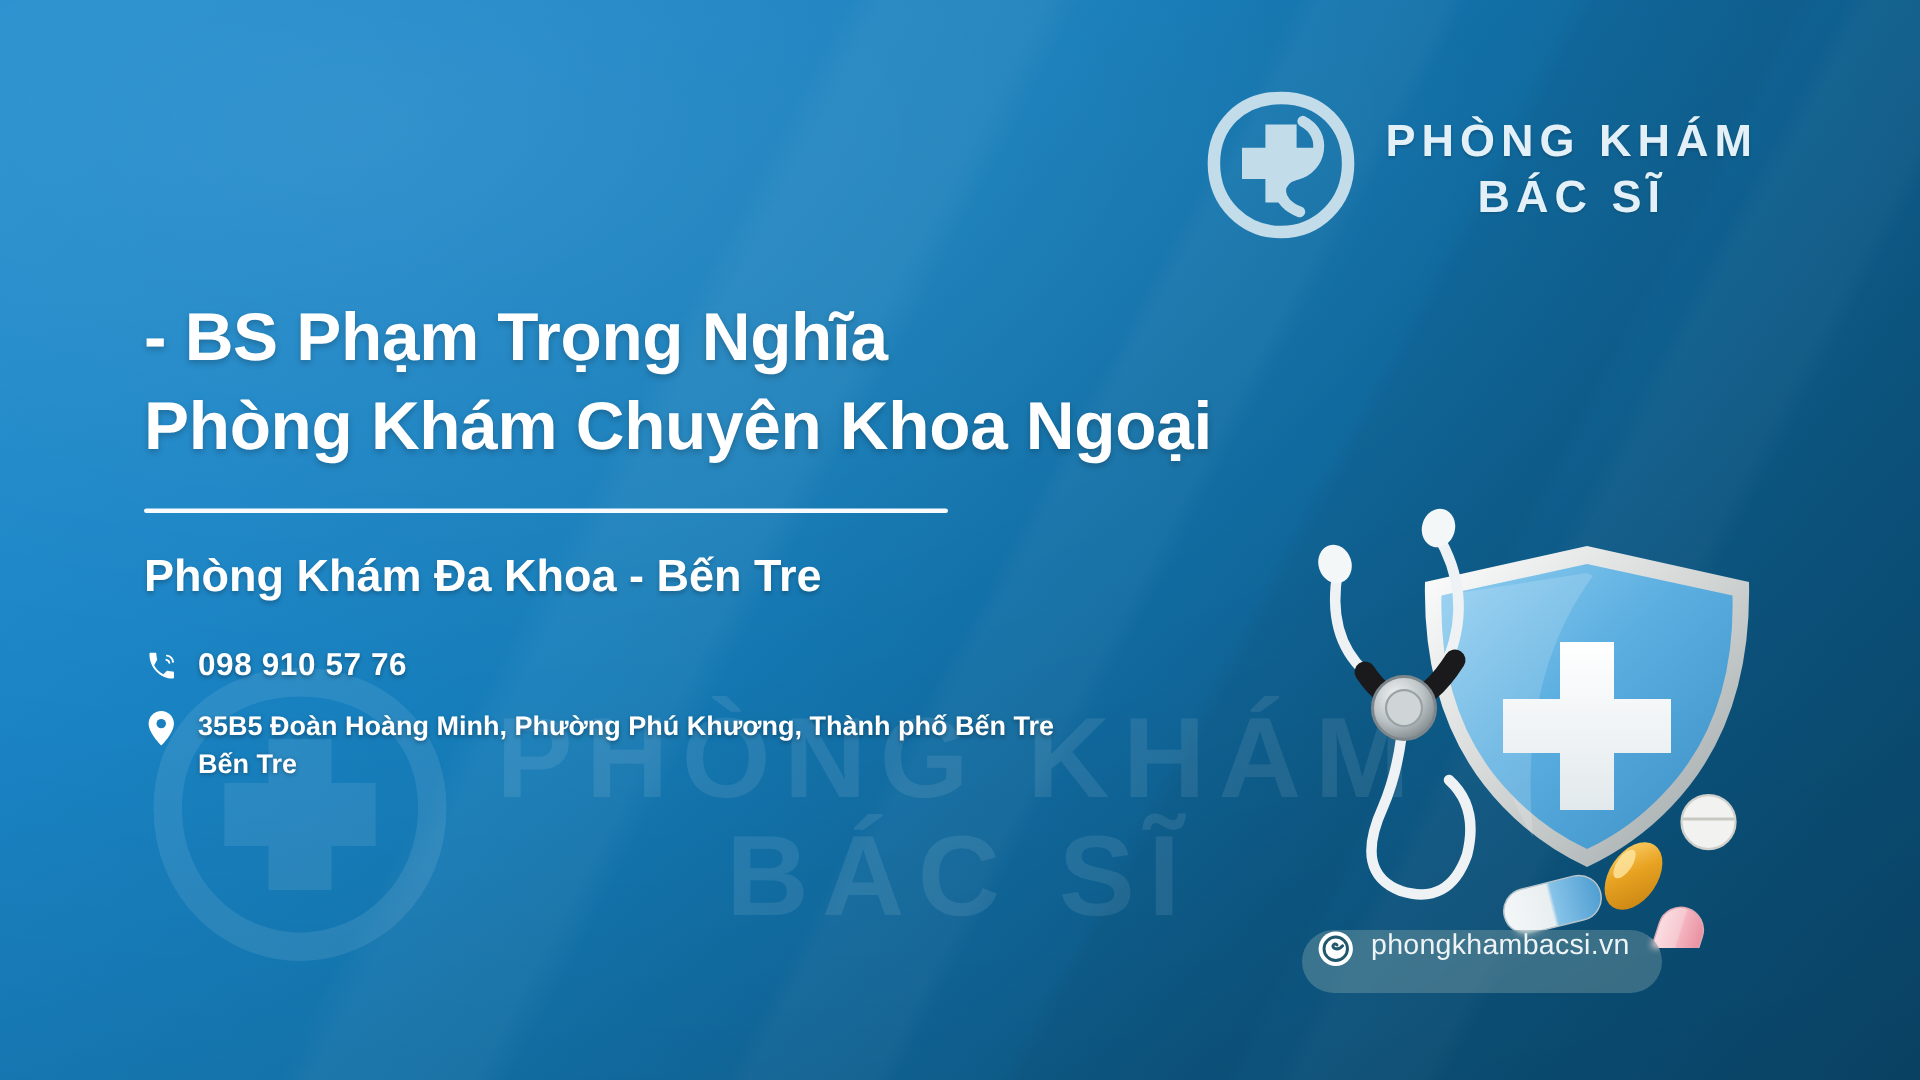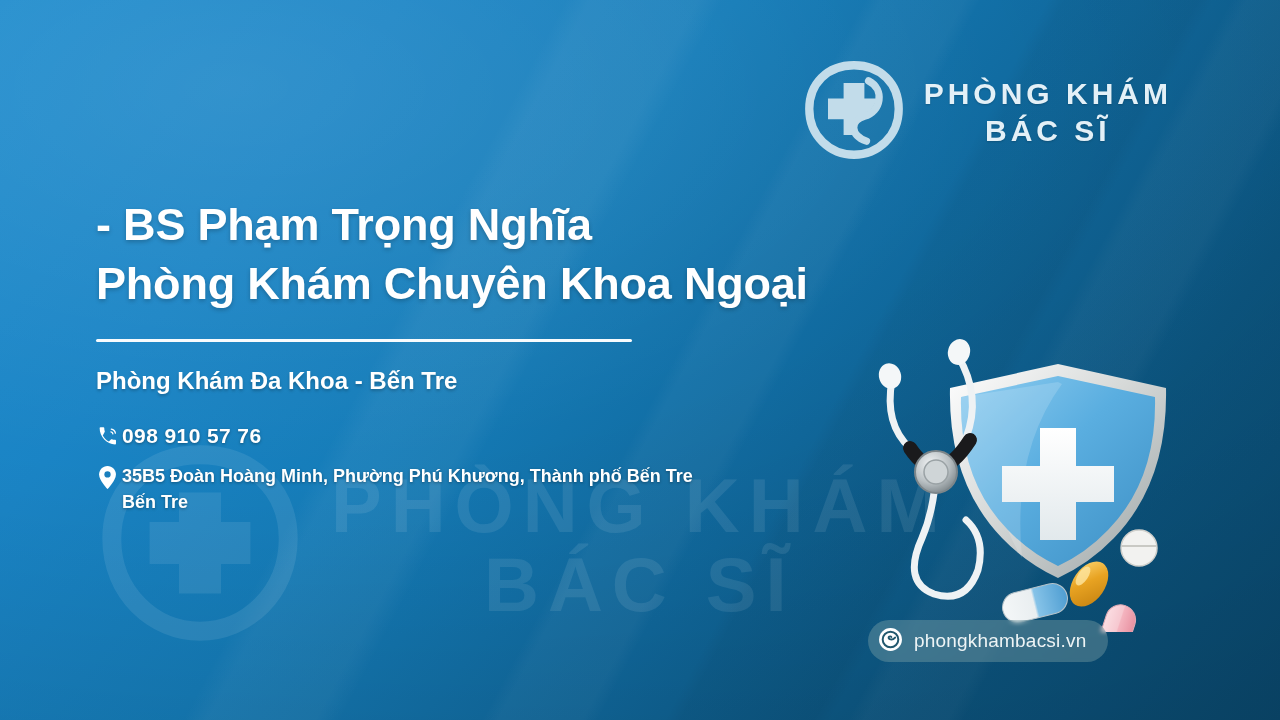--- a/index.html
+++ b/index.html
@@ -107,32 +107,32 @@
   .divider {
     width:536px; height:3px;
     background:#ffffff;
     margin:26px 0 24px 0;
     border-radius:2px;
     opacity:.97;
   }
 
   .subtitle {
     color:#ffffff;
-    font-size:24px;
+    font-size:30px;
     font-weight:bold;
     line-height:1.25;
     text-shadow:0 2px 3px rgba(0,0,0,.22);
   }
 
   .contact { margin-top:28px; }
 
   .contact-row {
     display:flex;
     align-items:flex-start;
-    gap:4px;
+    gap:14px;
     margin-bottom:16px;
   }
   .contact-row .ico {
     flex:0 0 22px;
     width:22px;
     display:flex; justify-content:center;
     padding-top:2px;
   }
   .contact-text {
     color:#ffffff;
@@ -140,21 +140,21 @@
     text-shadow:0 1px 3px rgba(0,0,0,.35);
   }
   .phone-text   { font-size:21px; letter-spacing:.4px; }
   .address-text { font-size:18px; line-height:1.42; max-width:830px; }
 
   
   .site-badge {
     position:absolute;
     left:868px; top:620px;
     height:42px;
-    display:flex; align-items:center; gap:11px;
+    display:flex; gap:11px;
     padding:0 22px 0 10px;
     border-radius:21px;
     background:rgba(150,180,175,.34);
     backdrop-filter:blur(2px);
   }
   .site-badge .site-text {
     color:#eef4f5;
     font-size:19px;
     letter-spacing:.2px;
     white-space:nowrap;

